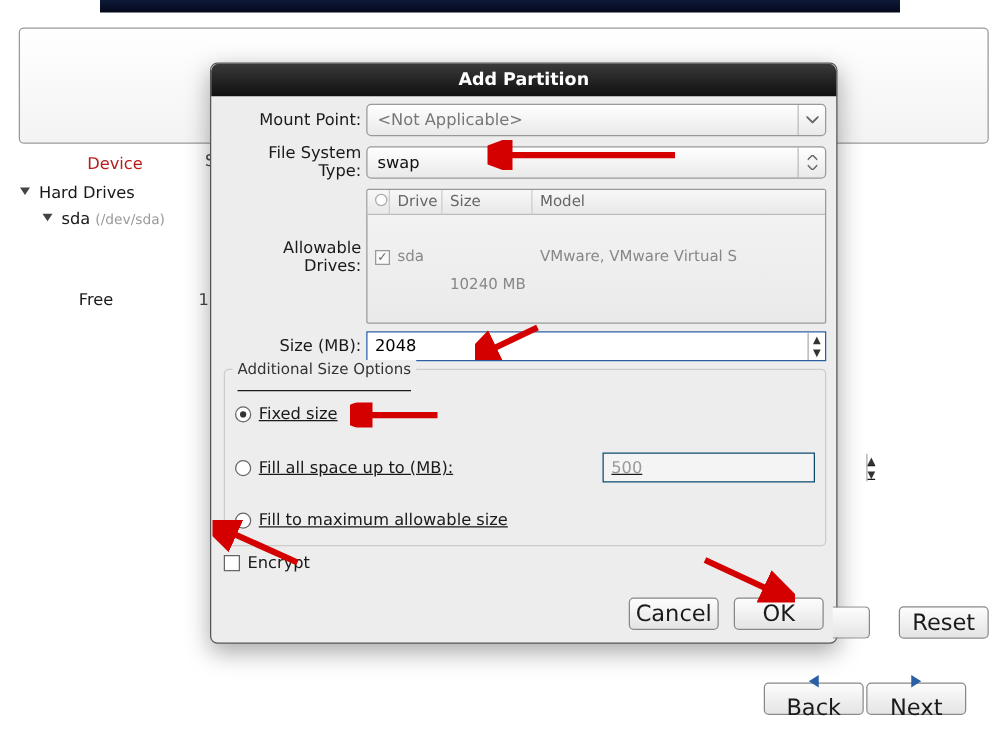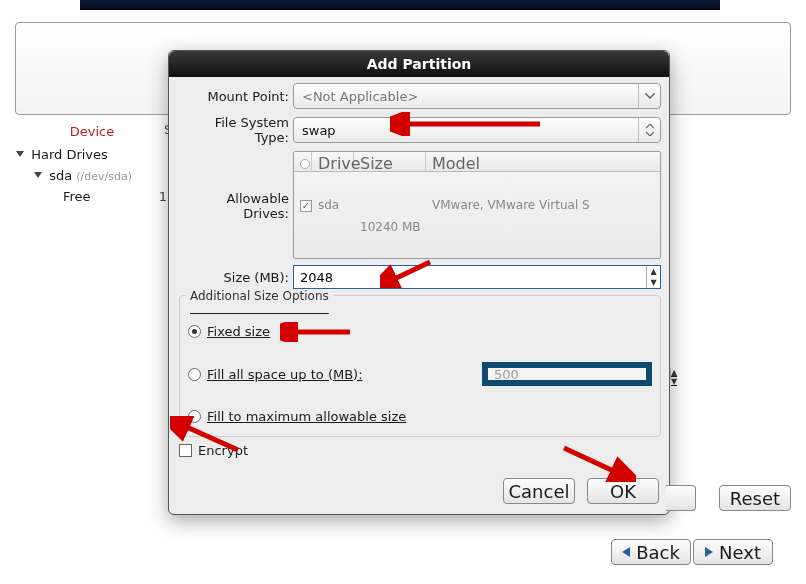--- a/index.html
+++ b/index.html
@@ -10,62 +10,62 @@
 
     
     .outer-panel { position: absolute; top: 22px; left: 15px; width: 776px; height: 93px; border: 1px solid #999; border-radius: 4px; background: linear-gradient(180deg, #fff 0%, #f3f3f3 100%); }
 
     
     .tree-panel { position: absolute; top: 120px; left: 15px; width: 154px; }
     .device-header { height: 24px; line-height: 24px; text-align: center; color: #b91c1c; }
     .tree-row { padding: 3px 0 3px 2px; }
     .tree-toggle { display: inline-block; width: 0; height: 0; border-left: 6px solid #444; border-top: 4px solid transparent; border-bottom: 4px solid transparent; transform: rotate(90deg); margin-right: 4px; position: relative; top: -1px; }
     .tree-indent1 { padding-left: 20px; }
-    .tree-indent2 { padding-left: 48px; }
+    .tree-indent2 { padding-left: 48px; margin-top: 44px; }
     .tree-devpath { color: #999; font-size: 11px; }
 
     
     .dialog { position: absolute; top: 50px; left: 168px; width: 502px; background: #ededed; border: 1px solid #555; border-radius: 6px; box-shadow: 0 6px 20px rgba(0,0,0,0.35); }
     .titlebar { height: 26px; background: linear-gradient(180deg, #3a3a3a 0%, #0f0f0f 100%); color: #fff; font-weight: bold; text-align: center; line-height: 26px; border-radius: 6px 6px 0 0; font-size: 14px; }
     .dlg-body { padding: 6px 8px 10px 8px; }
 
     .form-row { display: flex; align-items: center; margin-bottom: 6px; }
     .form-label { width: 116px; text-align: right; padding-right: 4px; color: #1a1a1a; }
     .form-control-wrap { flex: 1; }
 
     .combo { display: flex; height: 26px; border: 1px solid #999; border-radius: 4px; background: linear-gradient(180deg, #fff 0%, #e9e9e9 100%); align-items: center; }
     .combo-text { flex: 1; padding: 0 8px; color: #777; }
     .combo-text--active { color: #111; }
     .combo-caret { width: 22px; display: flex; align-items: center; justify-content: center; border-left: 1px solid #bbb; height: 100%; }
 
-    .spinner { display: flex; height: 24px; border: 1px solid #2a5fa4; background: #fff; align-items: center; }
+    .spinner { display: flex; height: 24px; border: 1px solid #2a5fa4; background: #fff; align-items: center; gap: 28px; }
     .spinner-input { flex: 1; border: none; outline: none; padding: 0 6px; font-size: 13px; background: transparent; height: 100%; }
     .spinner-arrows { width: 14px; height: 100%; display: flex; flex-direction: column; border-left: 1px solid #aaa; }
     .arrow-btn { flex: 1; display: flex; align-items: center; justify-content: center; font-size: 8px; color: #333; cursor: pointer; }
 
     .drives-box { display: flex; }
     .drives-list { flex: 1; border: 1px solid #999; background: linear-gradient(180deg,#f4f4f4,#eaeaea); height: 108px; border-radius: 2px; overflow: hidden; }
-    .drives-head { display: flex; height: 20px; border-bottom: 1px solid #bbb; color: #666; font-size: 16px; background: linear-gradient(180deg,#f8f8f8,#e8e8e8); }
+    .drives-head { display: flex; height: 20px; border-bottom: 1px solid #bbb; color: #666; font-size: 12px; background: linear-gradient(180deg,#f8f8f8,#e8e8e8); }
     .dh-cell { padding: 2px 6px; border-right: 1px solid #ccc; }
     .drive-row { display: flex; padding: 4px 6px; color: #888; align-items: center; font-size: 12px; }
     .chk-small { width: 12px; height: 12px; border: 1px solid #999; background: #f9f9f9; display: inline-flex; align-items: center; justify-content: center; font-size: 10px; color: #666; }
     .fieldset { border: 1px solid #ccc; border-radius: 4px; padding: 4px 6px 8px 6px; margin: 4px 0 4px 2px; text-decoration: underline; }
     .fieldset-label { font-size: 12px; color: #333; position: relative; top: -12px; background: #ededed; padding: 0 4px; }
     .radio-row { display: flex; align-items: center; padding: 4px 2px; margin-top: 15px; }
     .radio { width: 13px; height: 13px; border: 1px solid #666; border-radius: 50%; margin-right: 6px; background: #fff; display: inline-flex; align-items: center; justify-content: center; }
     .radio-dot { width: 5px; height: 5px; border-radius: 50%; background: #333; }
     .spin-small { width: 170px; margin-left: auto; }
     .spin-small .spinner-input { color: #999; }
-    .spin-small .spinner { border: 6px solid #0c4a6e; background: #f4f4f4; }
+    .spin-small .spinner { border: 1px solid #0c4a6e; background: #f4f4f4; }
     .chk-row { display: flex; align-items: center; padding: 2px 2px; }
     .checkbox { width: 13px; height: 13px; border: 1px solid #666; margin-right: 6px; background: #fff; }
 
     .dlg-btnbar { display: flex; justify-content: flex-end; gap: 12px; padding: 8px 10px 10px 10px; }
     .btn { min-width: 72px; height: 26px; border: 1px solid #888; border-radius: 4px; background: linear-gradient(180deg,#fdfdfd,#e4e4e4); display: inline-flex; align-items: center; justify-content: center; cursor: pointer; font-size: 18px; }
-    .btn-nav { min-width: 80px; gap: 6px; }
+    .btn-nav { min-width: 80px; gap: 6px; flex-direction: column; }
     .nav-arrow-left, .nav-arrow-right { width: 0; height: 0; border-top: 5px solid transparent; border-bottom: 5px solid transparent; }
     .nav-arrow-left { border-right: 8px solid #2a5fa4; }
     .nav-arrow-right { border-left: 8px solid #2a5fa4; }
 
     
     .reset-wrap { position: absolute; top: 485px; right: 15px; }
     .back-wrap { position: absolute; top: 539px; right: 115px; }
     .next-wrap { position: absolute; top: 539px; right: 33px; }
     .edge-btn-peek { position: absolute; top: 485px; right: 110px; width: 30px; height: 26px; border: 1px solid #888; border-left: none; border-radius: 0 4px 4px 0; background: linear-gradient(180deg,#fdfdfd,#e4e4e4); }
 

